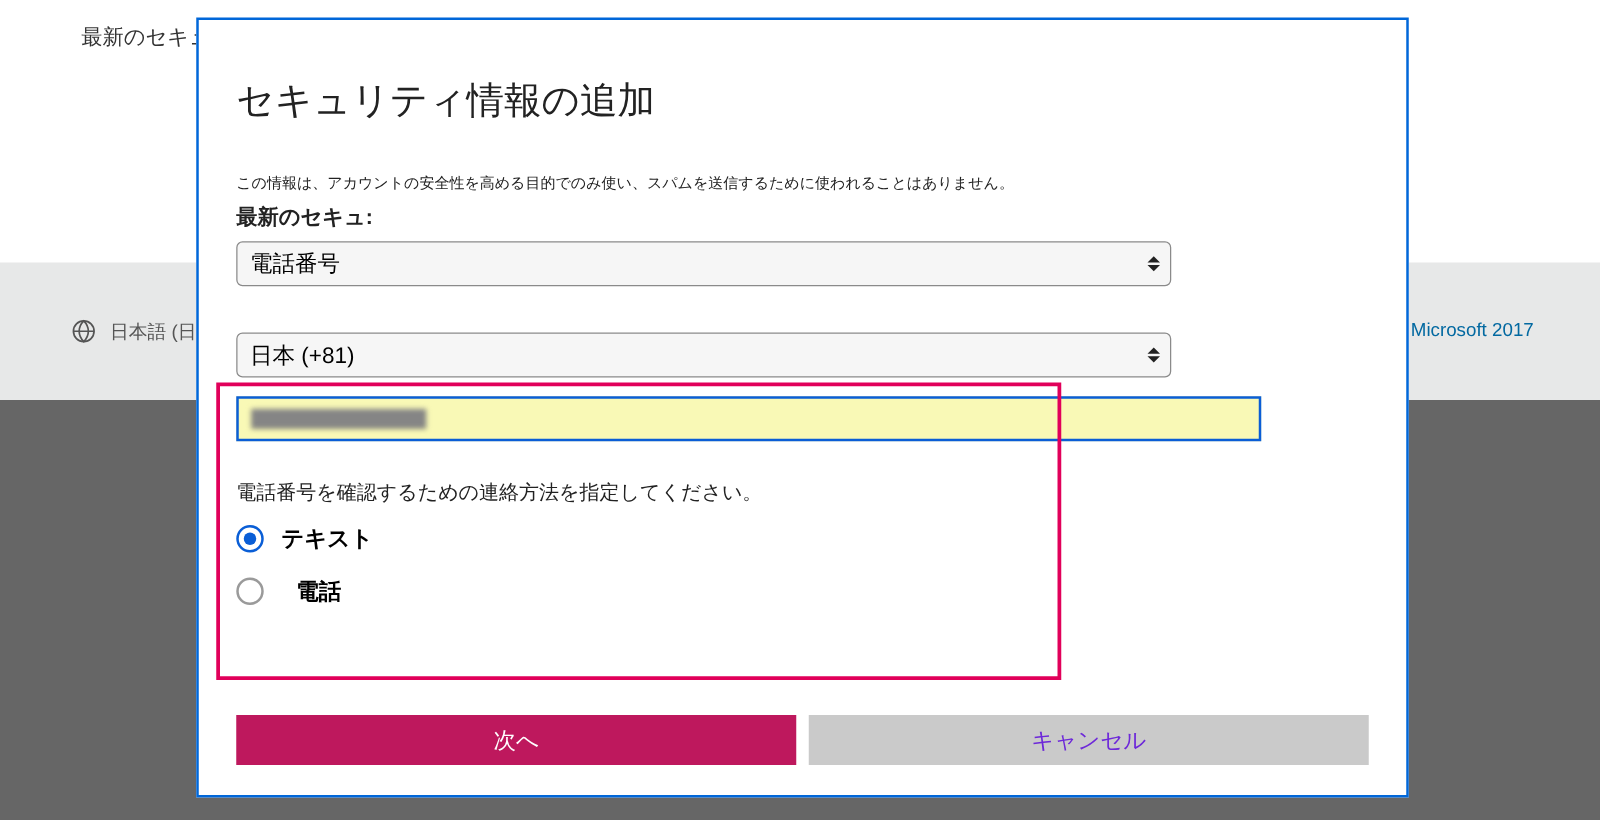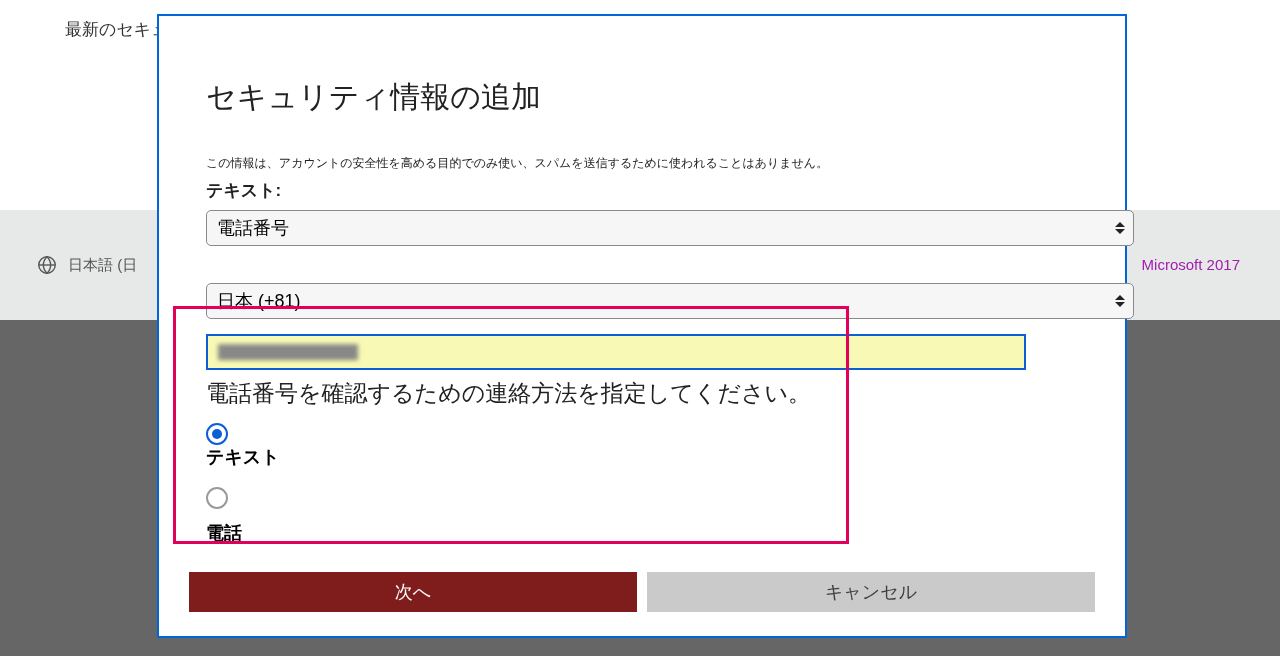--- a/index.html
+++ b/index.html
@@ -21,45 +21,45 @@
     white-space: nowrap;
   }
   .gray-band {
     position: absolute;
     left: 0; right: 0;
     top: 210px; height: 110px;
     background: #e7e8e8;
   }
   .lang-area {
     position: absolute;
-    top: 254px; left: 36px;
+    top: 254px; left: 56px;
     display: flex; align-items: center;
     font-size: 15px; color: #555;
   }
   .globe-icon svg { width: 22px; height: 22px; display: block; }
   .lang-text { margin-left: 10px; }
   .copyright {
     position: absolute;
-    top: 256px; right: 40px;
-    font-size: 15px; color: #a21caf;
+    top: 256px; right: 53px;
+    font-size: 15px; color: #0369a1;
   }
   .dark-overlay {
     position: absolute;
     left: 0; right: 0;
     top: 320px; bottom: 0;
     background: #666;
   }
 
   .dialog {
     position: absolute;
     left: 157px; top: 14px;
     width: 970px; height: 624px;
     background: #fff;
     border: 2px solid #0067d9;
-    padding: 17px;
+    padding: 0;
   }
   .dialog-inner {
     padding: 44px 30px 24px 30px;
   }
   .dialog-title {
     font-size: 30px;
     font-weight: 300;
     color: #222;
     margin: 0 0 36px 0;
   }
@@ -70,21 +70,21 @@
     margin: 0 0 6px 0;
   }
   .auth-label {
     font-size: 17px;
     font-weight: 700;
     color: #222;
     margin: 4px 0 8px 0;
   }
   .select-wrap {
     position: relative;
-    width: 928px;
+    width: 748px;
     height: 36px;
   }
   .select-wrap select {
     width: 100%; height: 100%;
     font-size: 18px;
     padding: 3px 28px 3px 10px;
     border: 1px solid #8a8a8a;
     border-radius: 5px;
     background: #f6f6f6;
     appearance: none;
@@ -127,30 +127,29 @@
   .blurred-value {
     display: inline-block;
     width: 140px; height: 16px;
     background: repeating-linear-gradient(0deg,#777 0 2px,#999 2px 4px);
     filter: blur(2px);
     margin-top: 2px;
     vertical-align: middle;
   }
 
   .verify-text {
-    margin-top: 8px;
-    font-size: 23px;
+    margin-top: 31px;
+    font-size: 16px;
     color: #222;
   }
   .radio-row {
-    display: flex; align-items: flex-start;
+    display: flex; align-items: center;
     margin-top: 14px;
     font-size: 18px;
     font-weight: 700;
-    flex-direction: column;
   }
   .radio-row + .radio-row { margin-top: 18px; gap: 12px; }
   .radio {
     width: 22px; height: 22px;
     border: 2px solid #0a5ed6;
     border-radius: 50%;
     margin-right: 14px;
     display: inline-flex;
     align-items: center; justify-content: center;
     cursor: pointer; flex-shrink: 0;
@@ -167,22 +166,22 @@
     display: flex; gap: 10px;
   }
   .btn {
     flex: 1;
     height: 40px;
     display: flex; align-items: center; justify-content: center;
     font-size: 18px;
     cursor: pointer;
     user-select: none;
   }
-  .btn-primary { background: #7f1d1d; color: #fff; }
-  .btn-secondary { background: #cacaca; color: #404040; }
+  .btn-primary { background: #be185d; color: #fff; }
+  .btn-secondary { background: #cacaca; color: #6d28d9; }
 </style>
 </head>
 <body>
 
 <div class="page-bg">
   <div class="bg-top-text">最新のセキュ</div>
   <div class="gray-band"></div>
   <div class="lang-area">
     <span class="globe-icon">
       <svg viewBox="0 0 24 24" fill="none" stroke="#555" stroke-width="1.5">
@@ -196,21 +195,21 @@
   <div class="copyright">Microsoft 2017</div>
   <div class="dark-overlay"></div>
 </div>
 
 <div class="dialog">
   <div class="dialog-inner">
     <h1 class="dialog-title">セキュリティ情報の追加</h1>
 
     <p class="desc">この情報は、アカウントの安全性を高める目的でのみ使い、スパムを送信するために使われることはありません。</p>
 
-    <div class="auth-label">テキスト:</div>
+    <div class="auth-label">最新のセキュ:</div>
 
     <div class="select-wrap">
       <select>
         <option>電話番号</option>
       </select>
       <div class="arrow">
         <div class="tri up"></div>
           <div class="tri down"></div>
       </div>
     </div>

